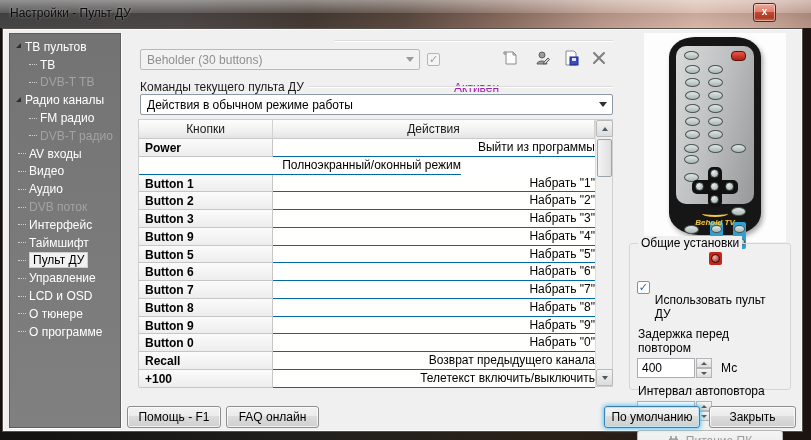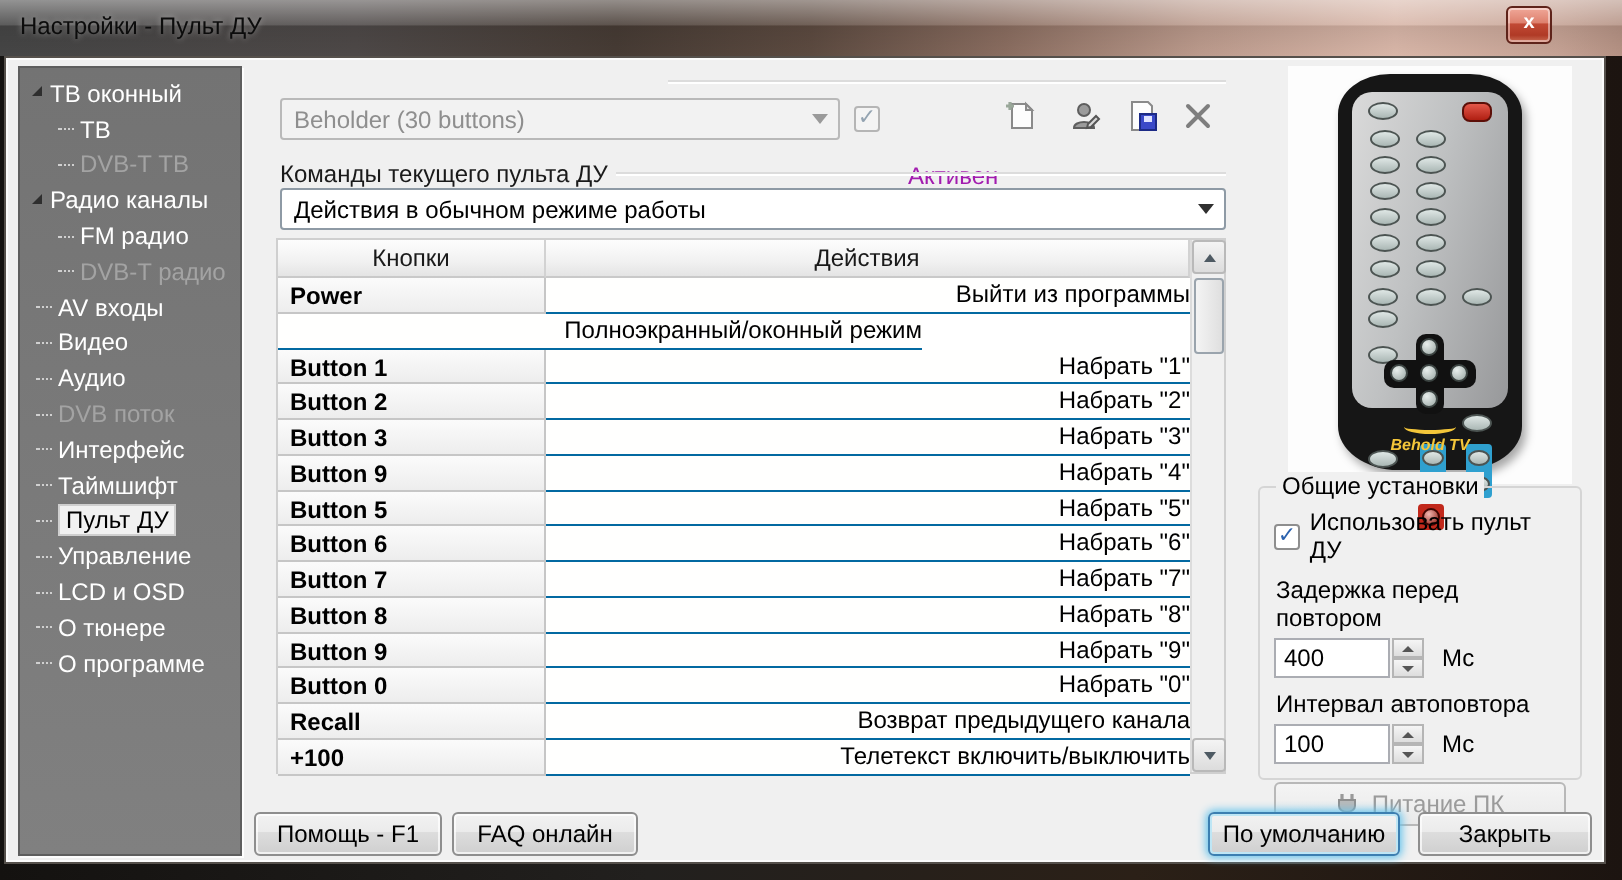--- a/index.html
+++ b/index.html
@@ -133,21 +133,21 @@
   <div class="titlebar">
     <span class="title-text">Настройки - Пульт ДУ</span>
     <div class="btn-close">x</div>
   </div>
 
   <div class="dialog">
 
     <div class="sidebar">
         <div class="tree-item">
           <span class="tri"></span>
-          <span class="lbl">ТВ оконный</span>
+          <span class="lbl">ТВ пультов</span>
         </div>
         <div class="tree-item child">
           <span class="conn"></span>
           <span class="lbl">ТВ</span>
         </div>
         <div class="tree-item disabled child">
           <span class="conn"></span>
           <span class="lbl">DVB-T ТВ</span>
         </div>
         <div class="tree-item">
@@ -394,21 +394,21 @@
           <span class="swoosh"></span>
           <span>Behold TV</span>
         </div>
       </div>
     </div>
 
     <div class="gen-group">
       <span class="gen-title">Общие установки</span>
       <div class="gen-row">
         <span class="chk blue">✓</span>
-        <span style="margin-left:5px;">Использовать пульт ДУ</span>
+        <span style="margin-left:5px;margin-top:39px;">Использовать пульт ДУ</span>
       </div>
       <div class="gen-label">Задержка перед повтором</div>
       <div class="spinbox">
         <input class="spin-input" value="400" style="">
         <span class="spinner">
           <span class="spin-half">
               <span class="tri-up"></span>
             </span>
           <span class="spin-half">
               <span class="tri-down"></span>

